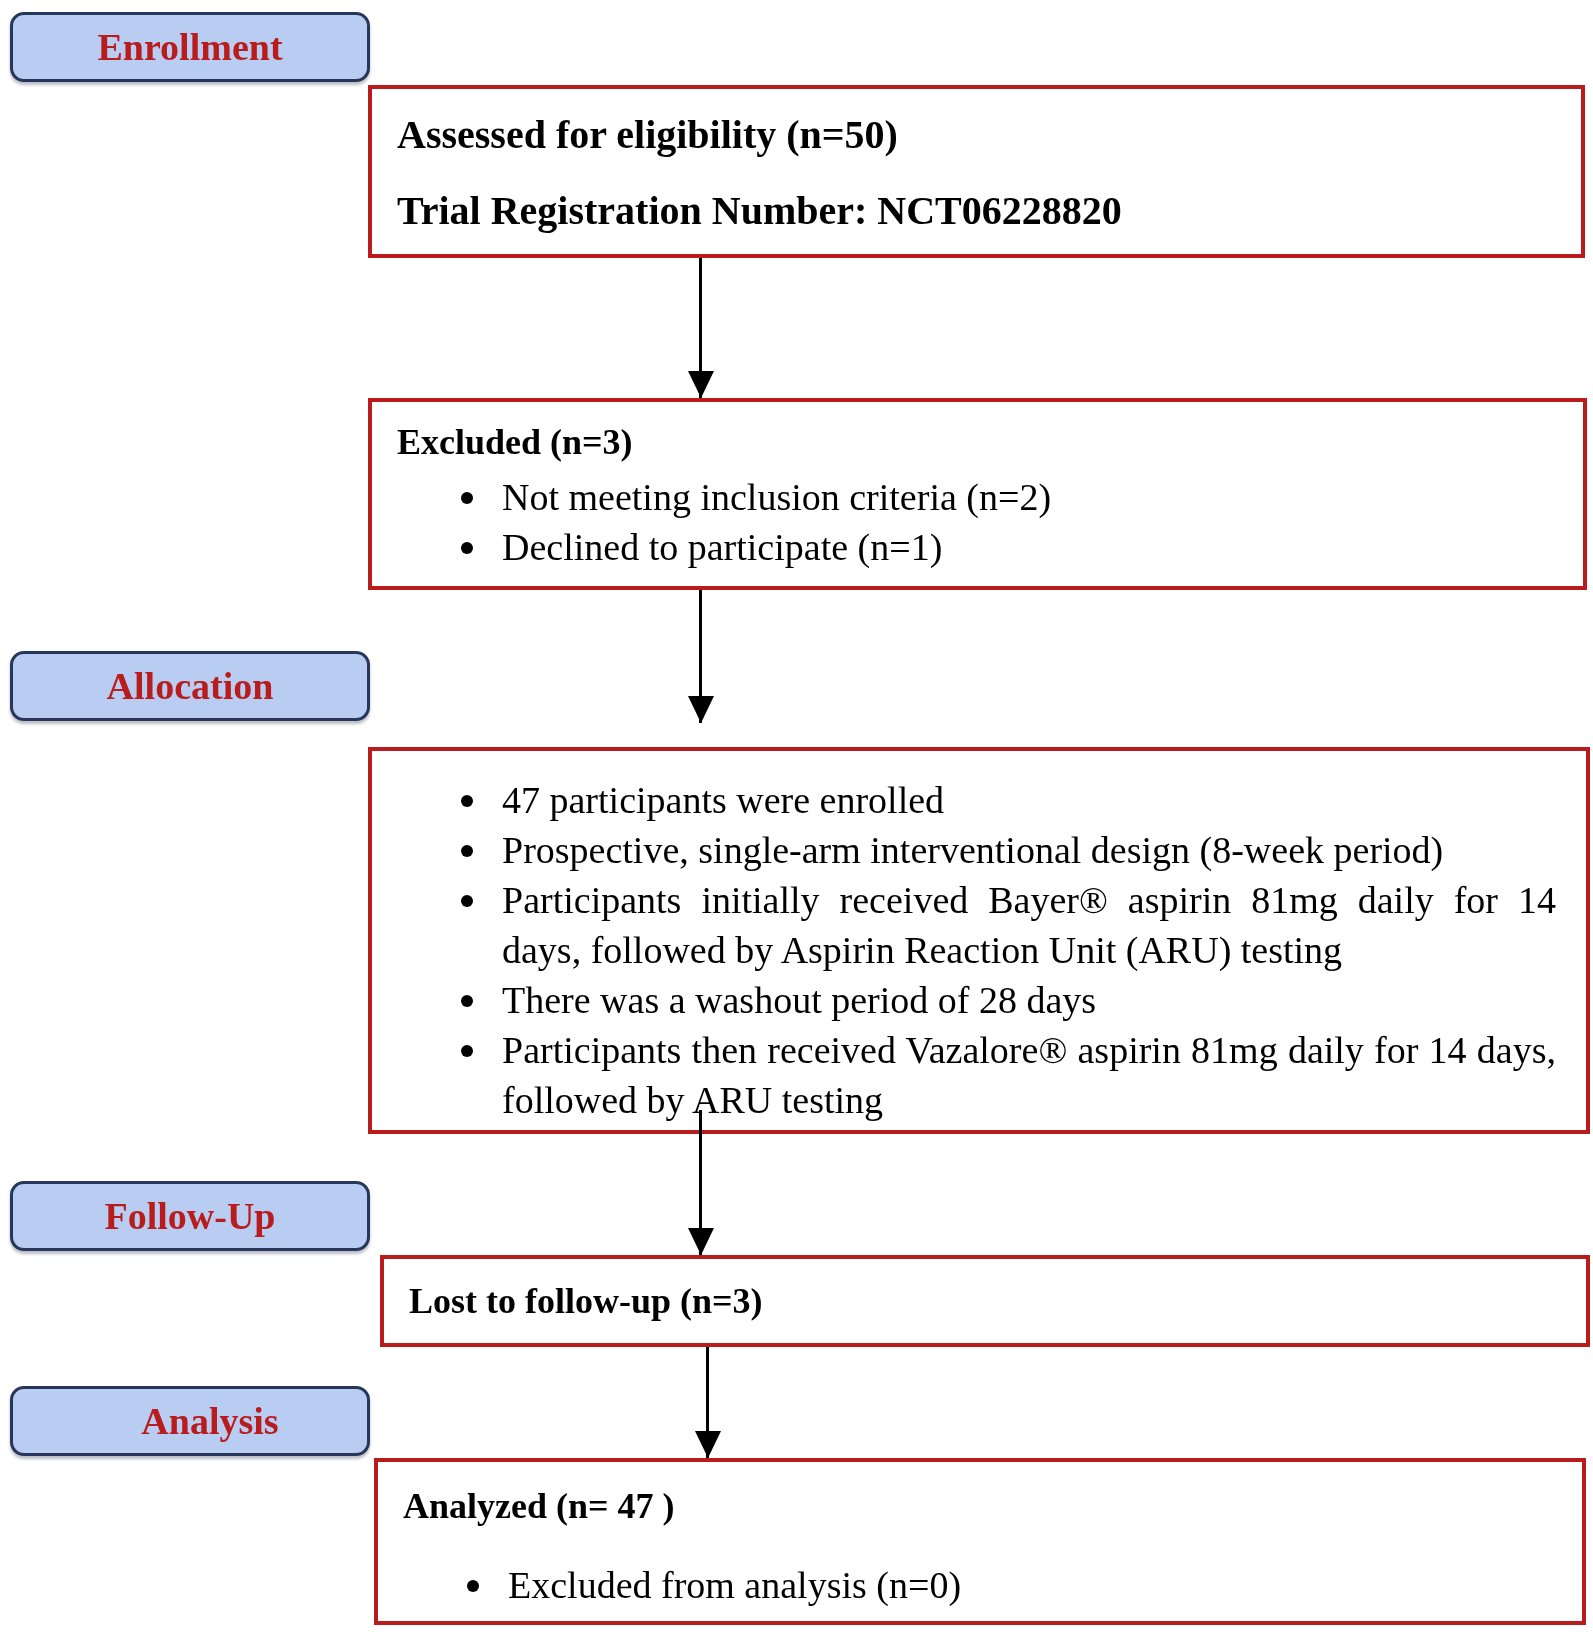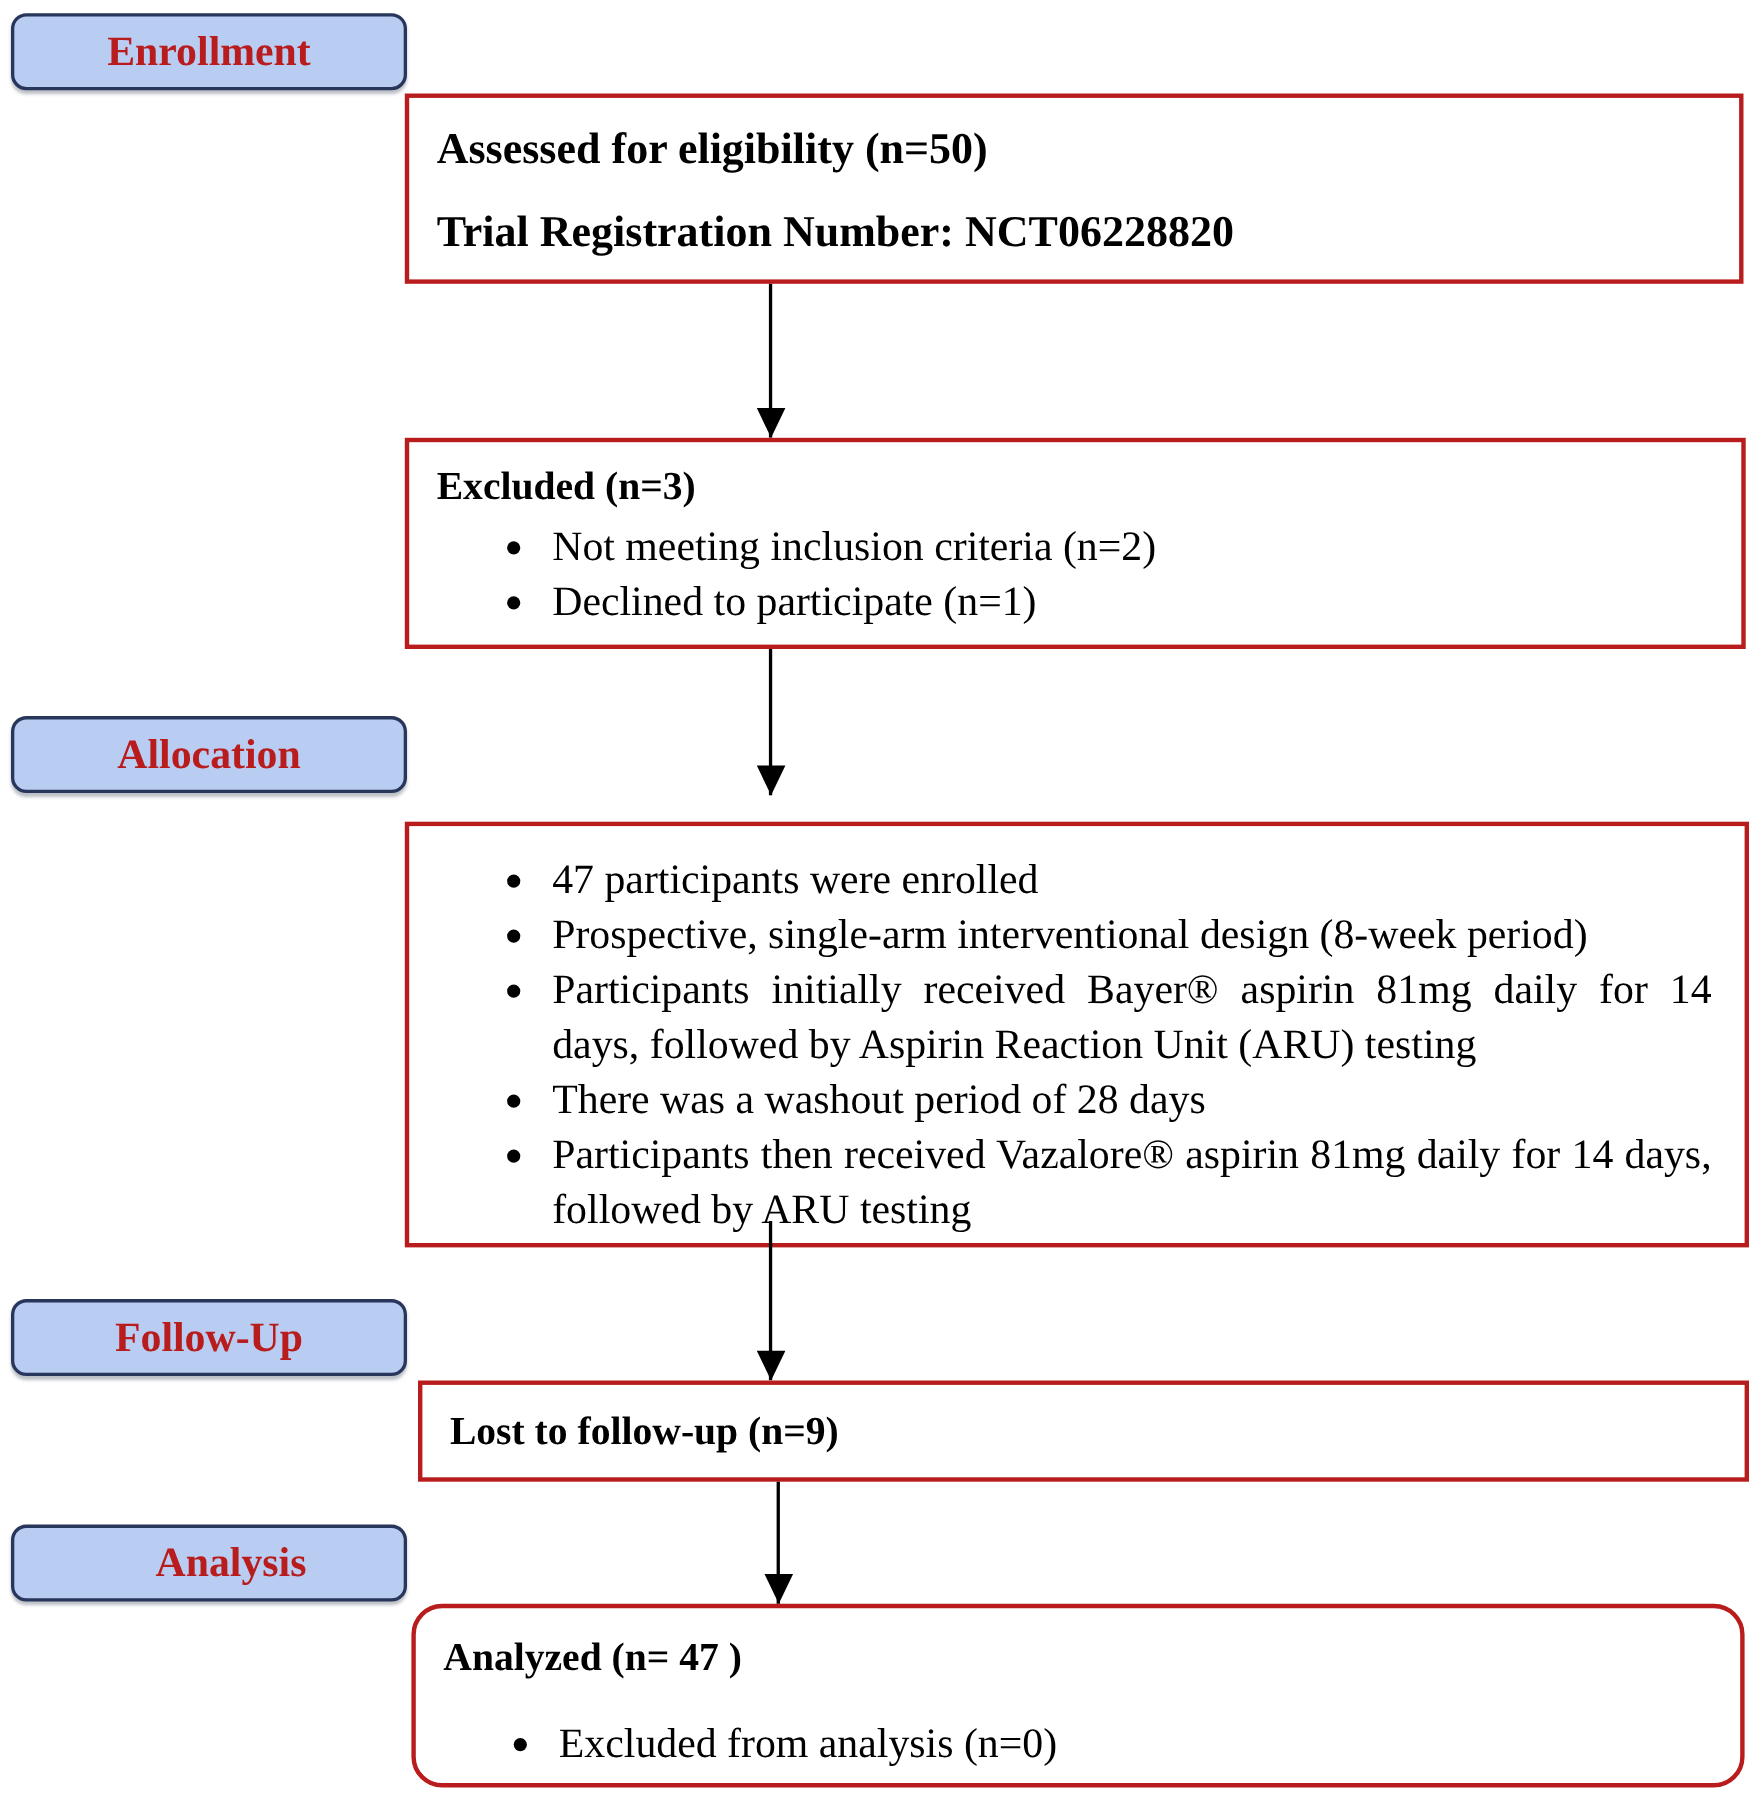--- a/index.html
+++ b/index.html
@@ -90,21 +90,21 @@
 
   #box-excluded   { left:368px; top:398px;  width:1219px; height:192px; padding:16px 30px 0 25px; }
   #box-excluded ul { margin:6px 0 0 62px; }
 
   #box-allocation { left:368px; top:723px;  width:1222px; height:387px; padding:0;margin-top:24px; }
   #box-allocation ul { margin:24px 30px 0 87px; }
 
   #box-followup   { left:380px; top:1255px; width:1210px; height:92px;
                     display:flex; align-items:center; padding-left:25px; }
 
-  #box-analyzed   { left:374px; top:1458px; width:1212px; height:167px; padding:20px 30px 0 25px;border-radius:28px; }
+  #box-analyzed   { left:374px; top:1458px; width:1212px; height:167px; padding:20px 30px 0 25px; }
   #box-analyzed ul { margin:30px 0 0 62px; }
 
   #label-enrollment { top:12px; }
   #label-allocation { top:651px; }
   #label-followup   { top:1181px; }
   #label-analysis   { top:1386px;padding-left:40px; }
 
   #arrow-1 { left:699px; top:258px;  height:140px; }
   #arrow-2 { left:699px; top:590px;  height:133px; }
   #arrow-3 { left:699px; top:1110px; height:145px; }
@@ -151,21 +151,21 @@
       <li>Prospective, single-arm interventional design (8-week period)</li>
       <li>Participants initially received Bayer® aspirin 81mg daily for 14 days, followed by Aspirin Reaction Unit (ARU) testing</li>
       <li>There was a washout period of 28 days</li>
       <li>Participants then received Vazalore® aspirin 81mg daily for 14 days, followed by ARU testing</li>
     </ul>
   </div>
 
   <div class="arrow" id="arrow-3"></div>
 
   <div class="fbox" id="box-followup">
-    <div class="title">Lost to follow-up (n=9)</div>
+    <div class="title">Lost to follow-up (n=3)</div>
   </div>
 
   <div class="arrow" id="arrow-4"></div>
 
   <div class="fbox" id="box-analyzed">
     <div class="title">Analyzed (n= 47 )</div>
     <ul class="bullets">
       <li>Excluded from analysis (n=0)</li>
     </ul>
   </div>

